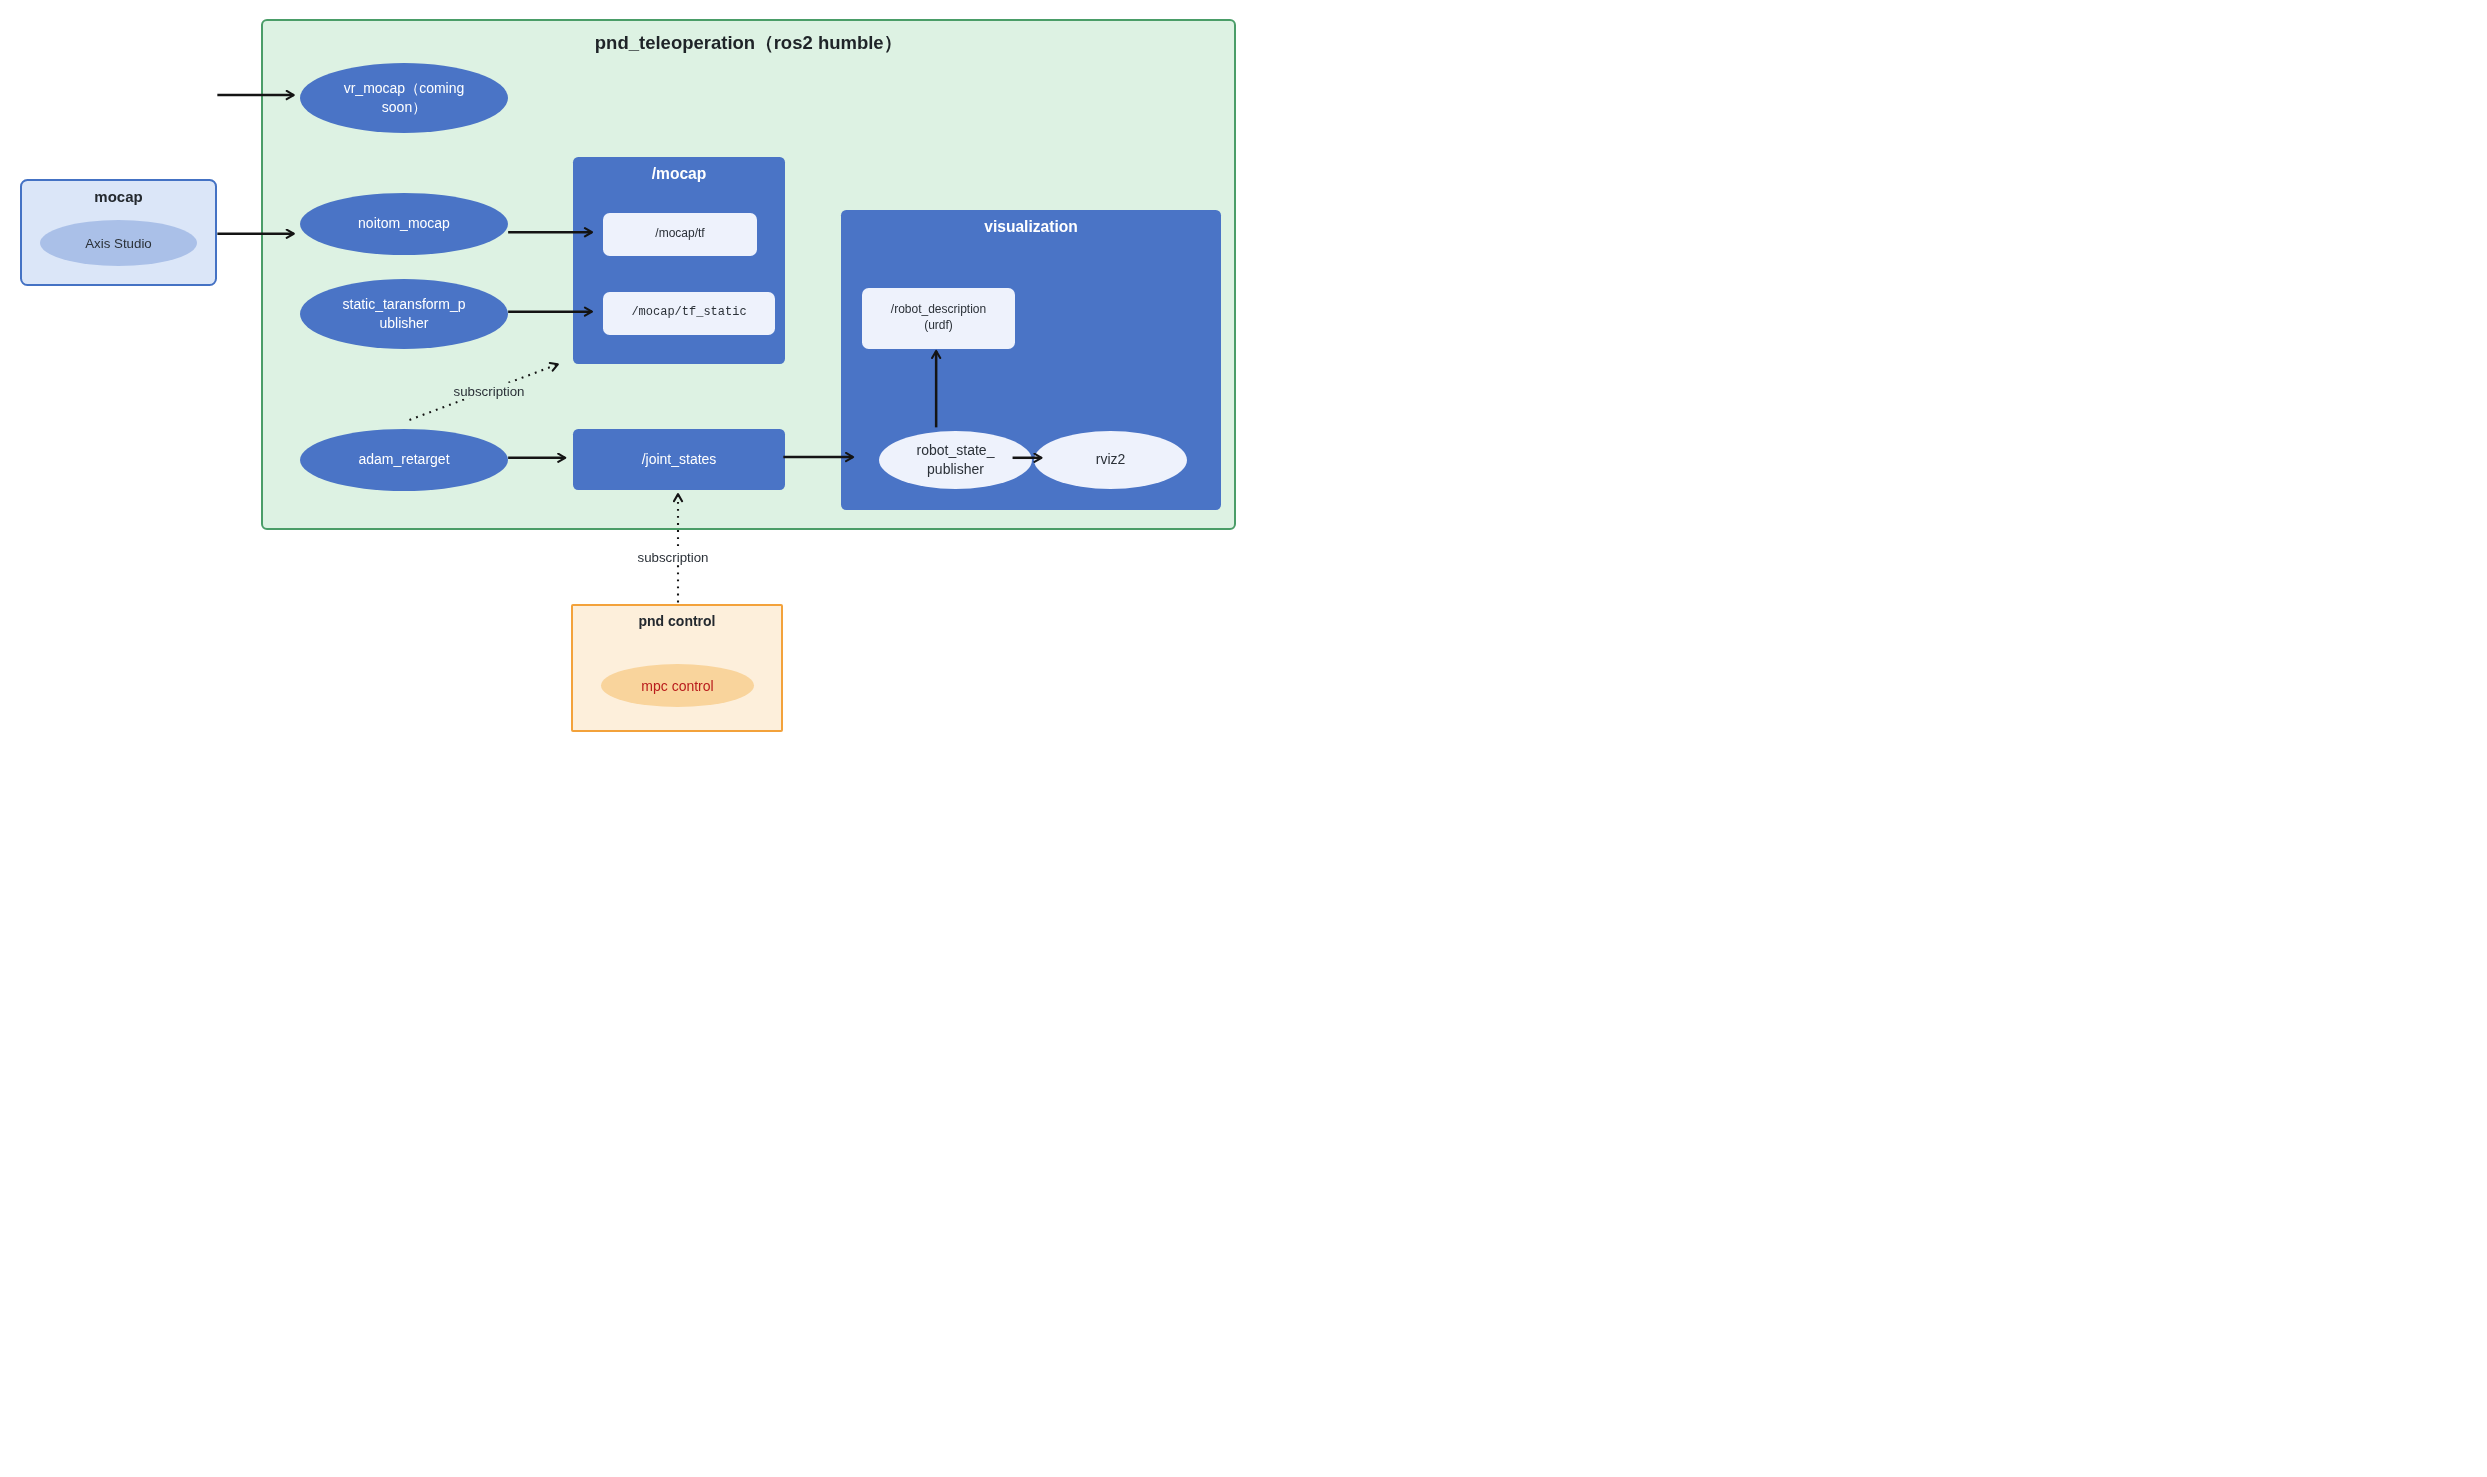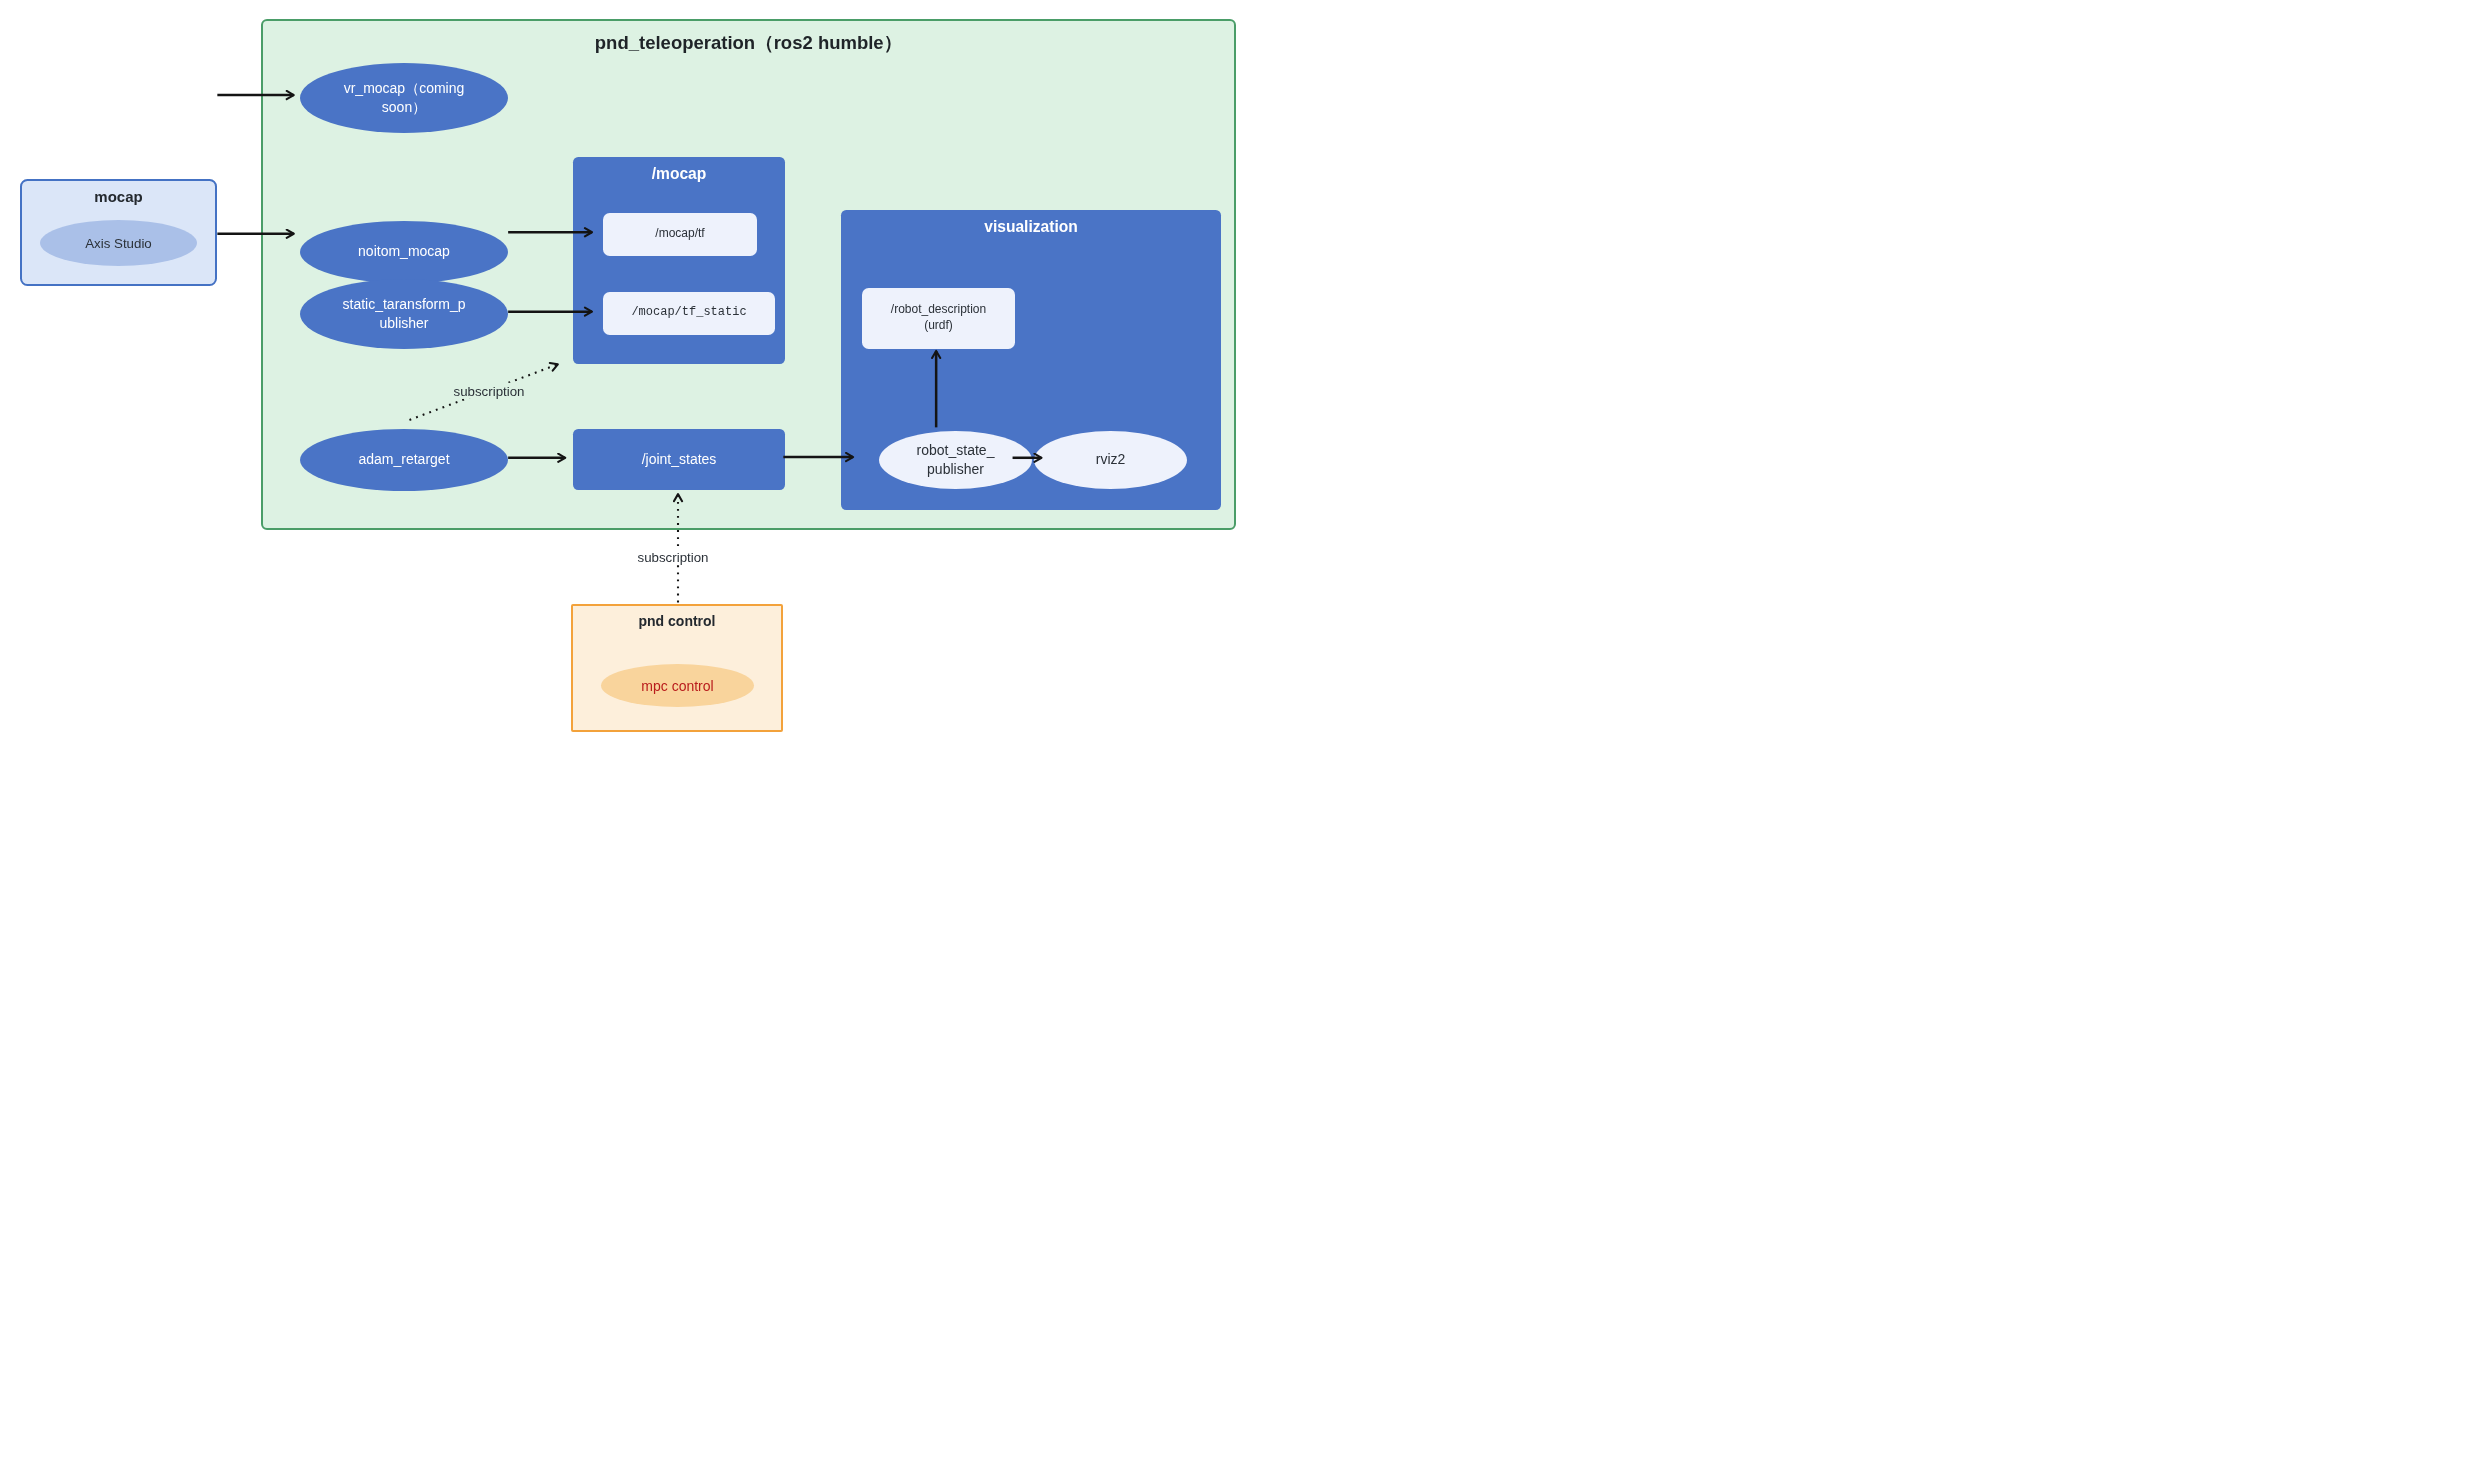--- a/index.html
+++ b/index.html
@@ -63,21 +63,21 @@
   <div class="src-box" style="top:179px;height:107px;">
     <div class="src-title">mocap</div>
     <div class="src-ellipse" style="top:39px;">Axis Studio</div>
   </div>
 
   <div class="main-box">
     <div class="main-title">pnd_teleoperation（ros2 humble）</div>
 
     <div class="node" style="left:37px;top:42px;width:208px;height:70px;">vr_mocap（coming
 soon）</div>
-    <div class="node" style="left:37px;top:200px;width:208px;height:62px;">noitom_mocap</div>
+    <div class="node" style="left:37px;top:172px;width:208px;height:62px;">noitom_mocap</div>
     <div class="node" style="left:37px;top:258px;width:208px;height:70px;">static_taransform_p
 ublisher</div>
     <div class="node" style="left:37px;top:408px;width:208px;height:62px;">adam_retarget</div>
 
     <div class="blue-panel" style="left:310px;top:136px;width:212px;height:207px;">
       <div class="panel-title">/mocap</div>
       <div class="white-chip" style="left:30px;top:56px;width:154px;height:43px;">/mocap/tf</div>
       <div class="white-chip" style="left:30px;top:135px;width:172px;height:43px;font-family:Liberation Mono, monospace;">/mocap/tf_static</div>
     </div>
 

